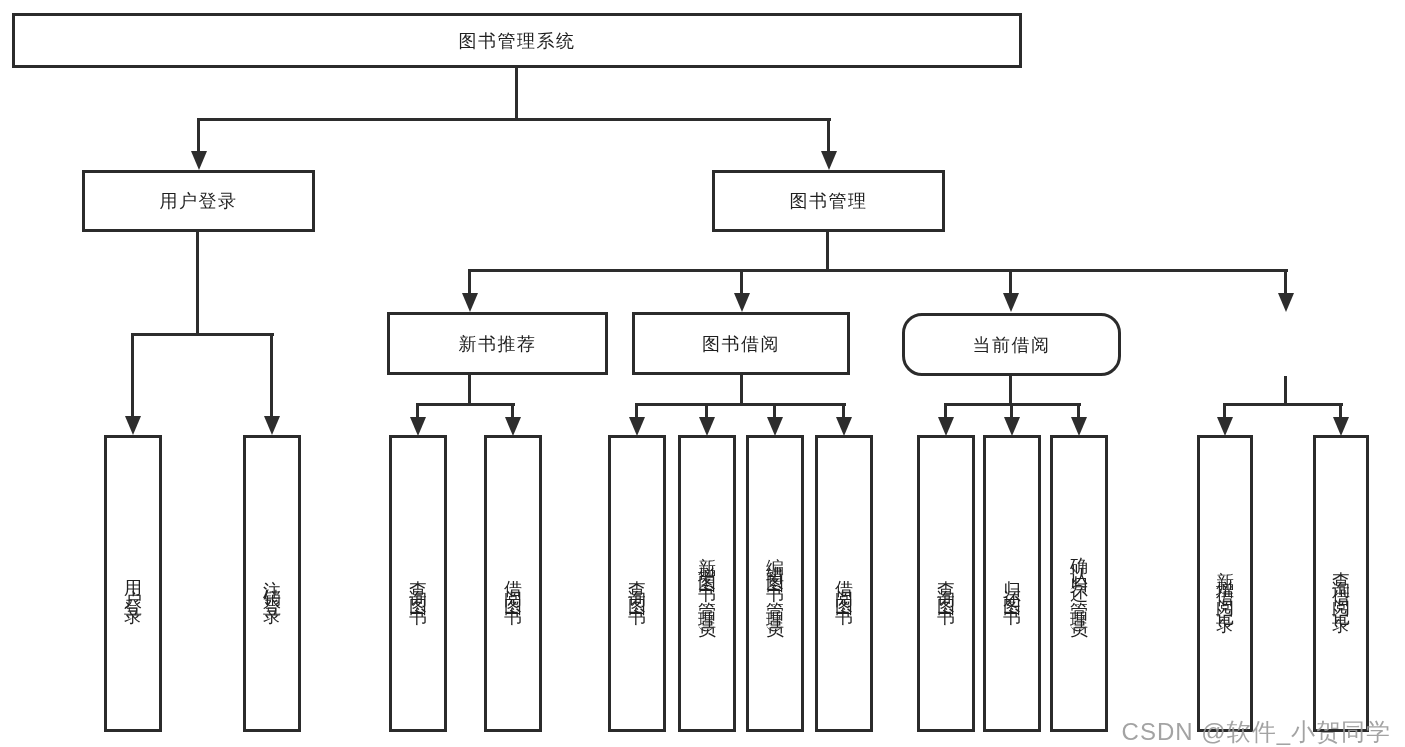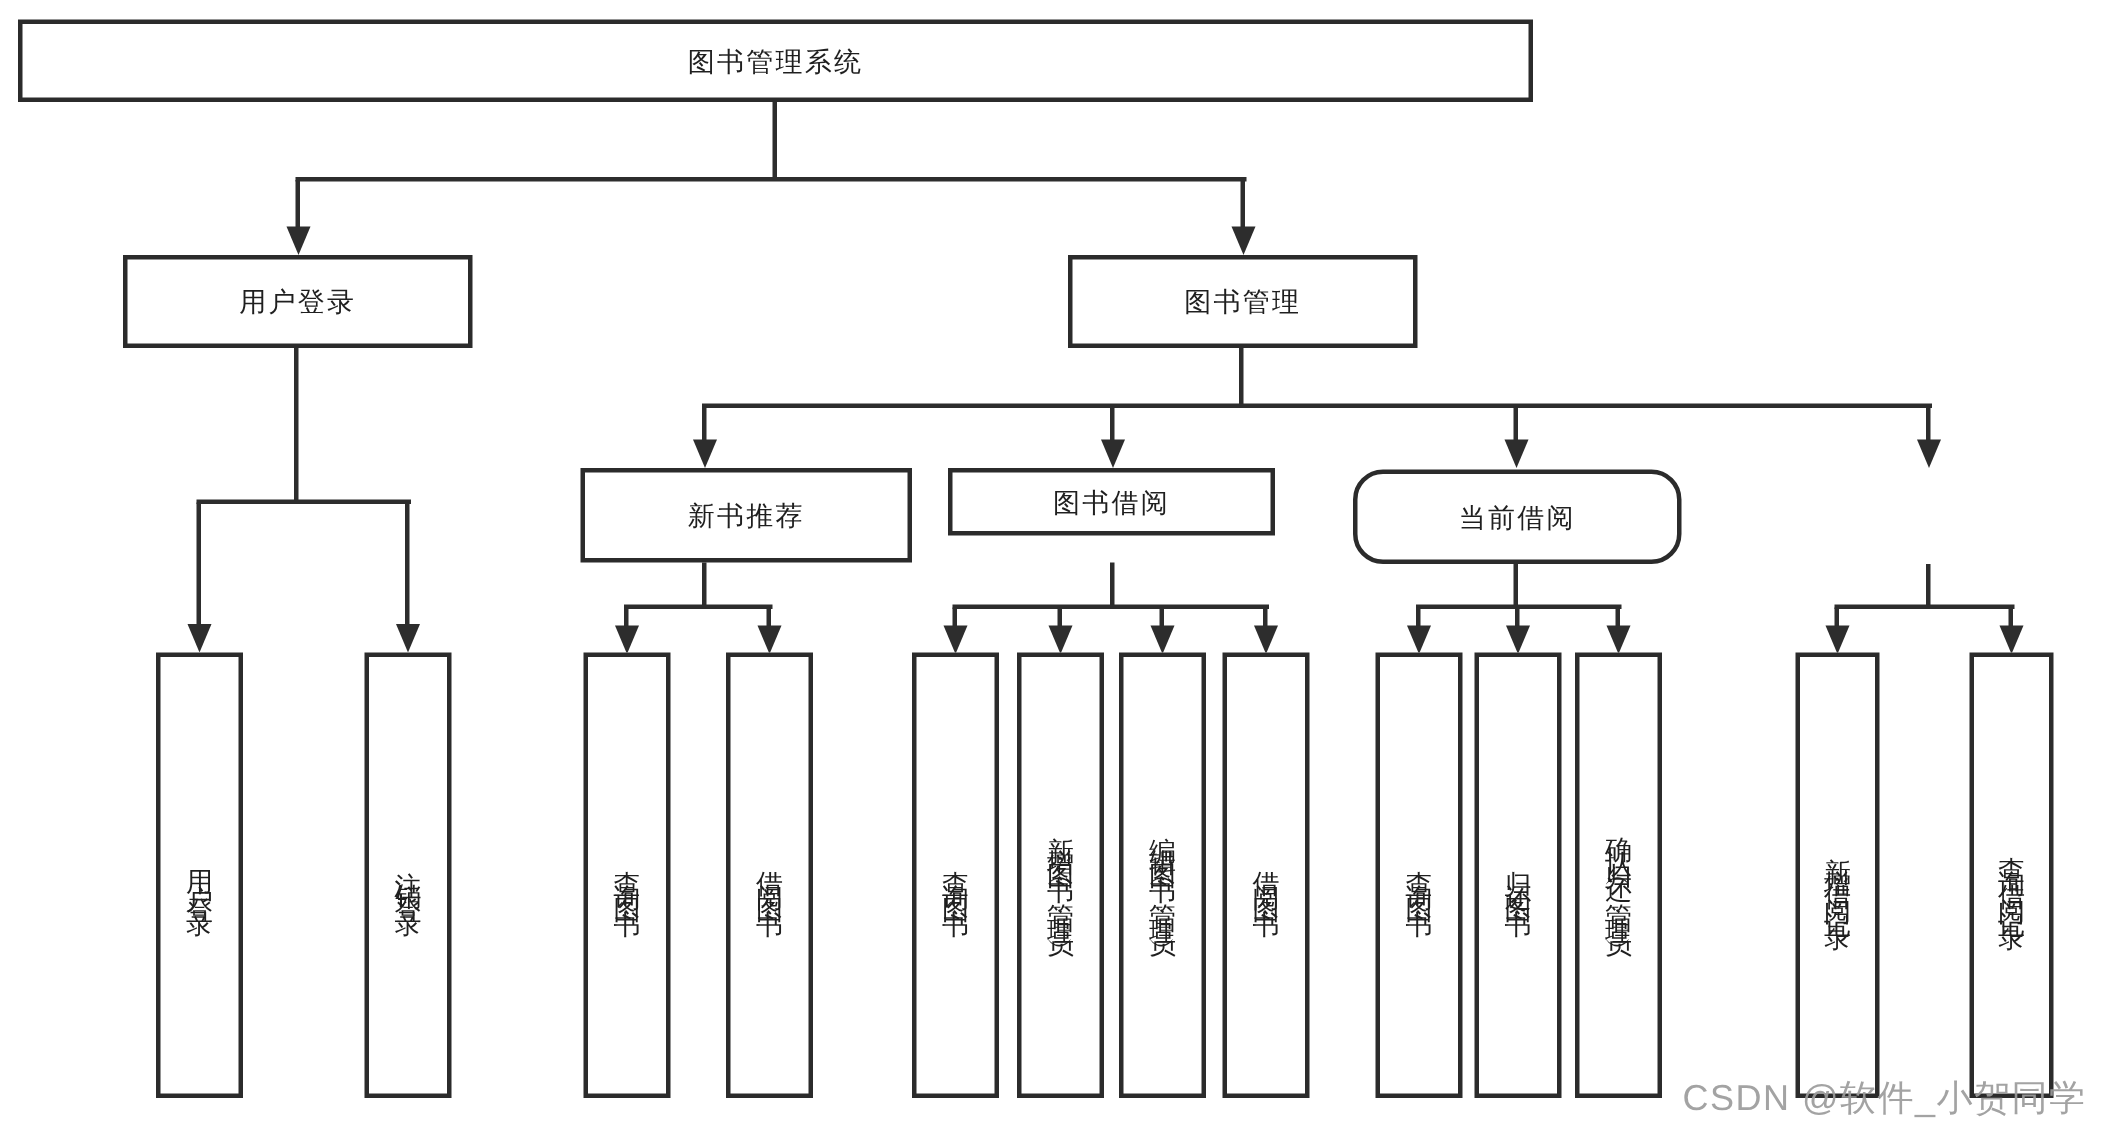--- a/index.html
+++ b/index.html
@@ -90,21 +90,21 @@
   <div class="vline" style="left:740px;top:271px;height:24px;"></div>
   <div class="arrowhead" style="left:734px;top:293px;"></div>
   <div class="vline" style="left:1009px;top:271px;height:24px;"></div>
   <div class="arrowhead" style="left:1003px;top:293px;"></div>
   <div class="vline" style="left:1284px;top:271px;height:24px;"></div>
   <div class="arrowhead" style="left:1278px;top:293px;"></div>
 
   <div class="box" style="left:362px;top:312px;width:221px;height:63px;margin-left:25px;">
     <span class="hlabel">新书推荐</span>
   </div>
-  <div class="box" style="left:632px;top:312px;width:218px;height:45px;text-align:right;">
+  <div class="box" style="left:632px;top:312px;width:218px;height:63px;text-align:right;">
     <span class="hlabel">图书借阅</span>
   </div>
   <div class="box" style="left:902px;top:313px;width:219px;height:63px;border-radius:20px;">
     <span class="hlabel">当前借阅</span>
   </div>
 
   <div class="vline" style="left:468px;top:375px;height:30px;"></div>
   <div class="hline" style="left:416px;top:403px;width:99px;"></div>
   <div class="vline" style="left:416px;top:405px;height:15px;"></div>
   <div class="arrowhead" style="left:410px;top:417px;"></div>

